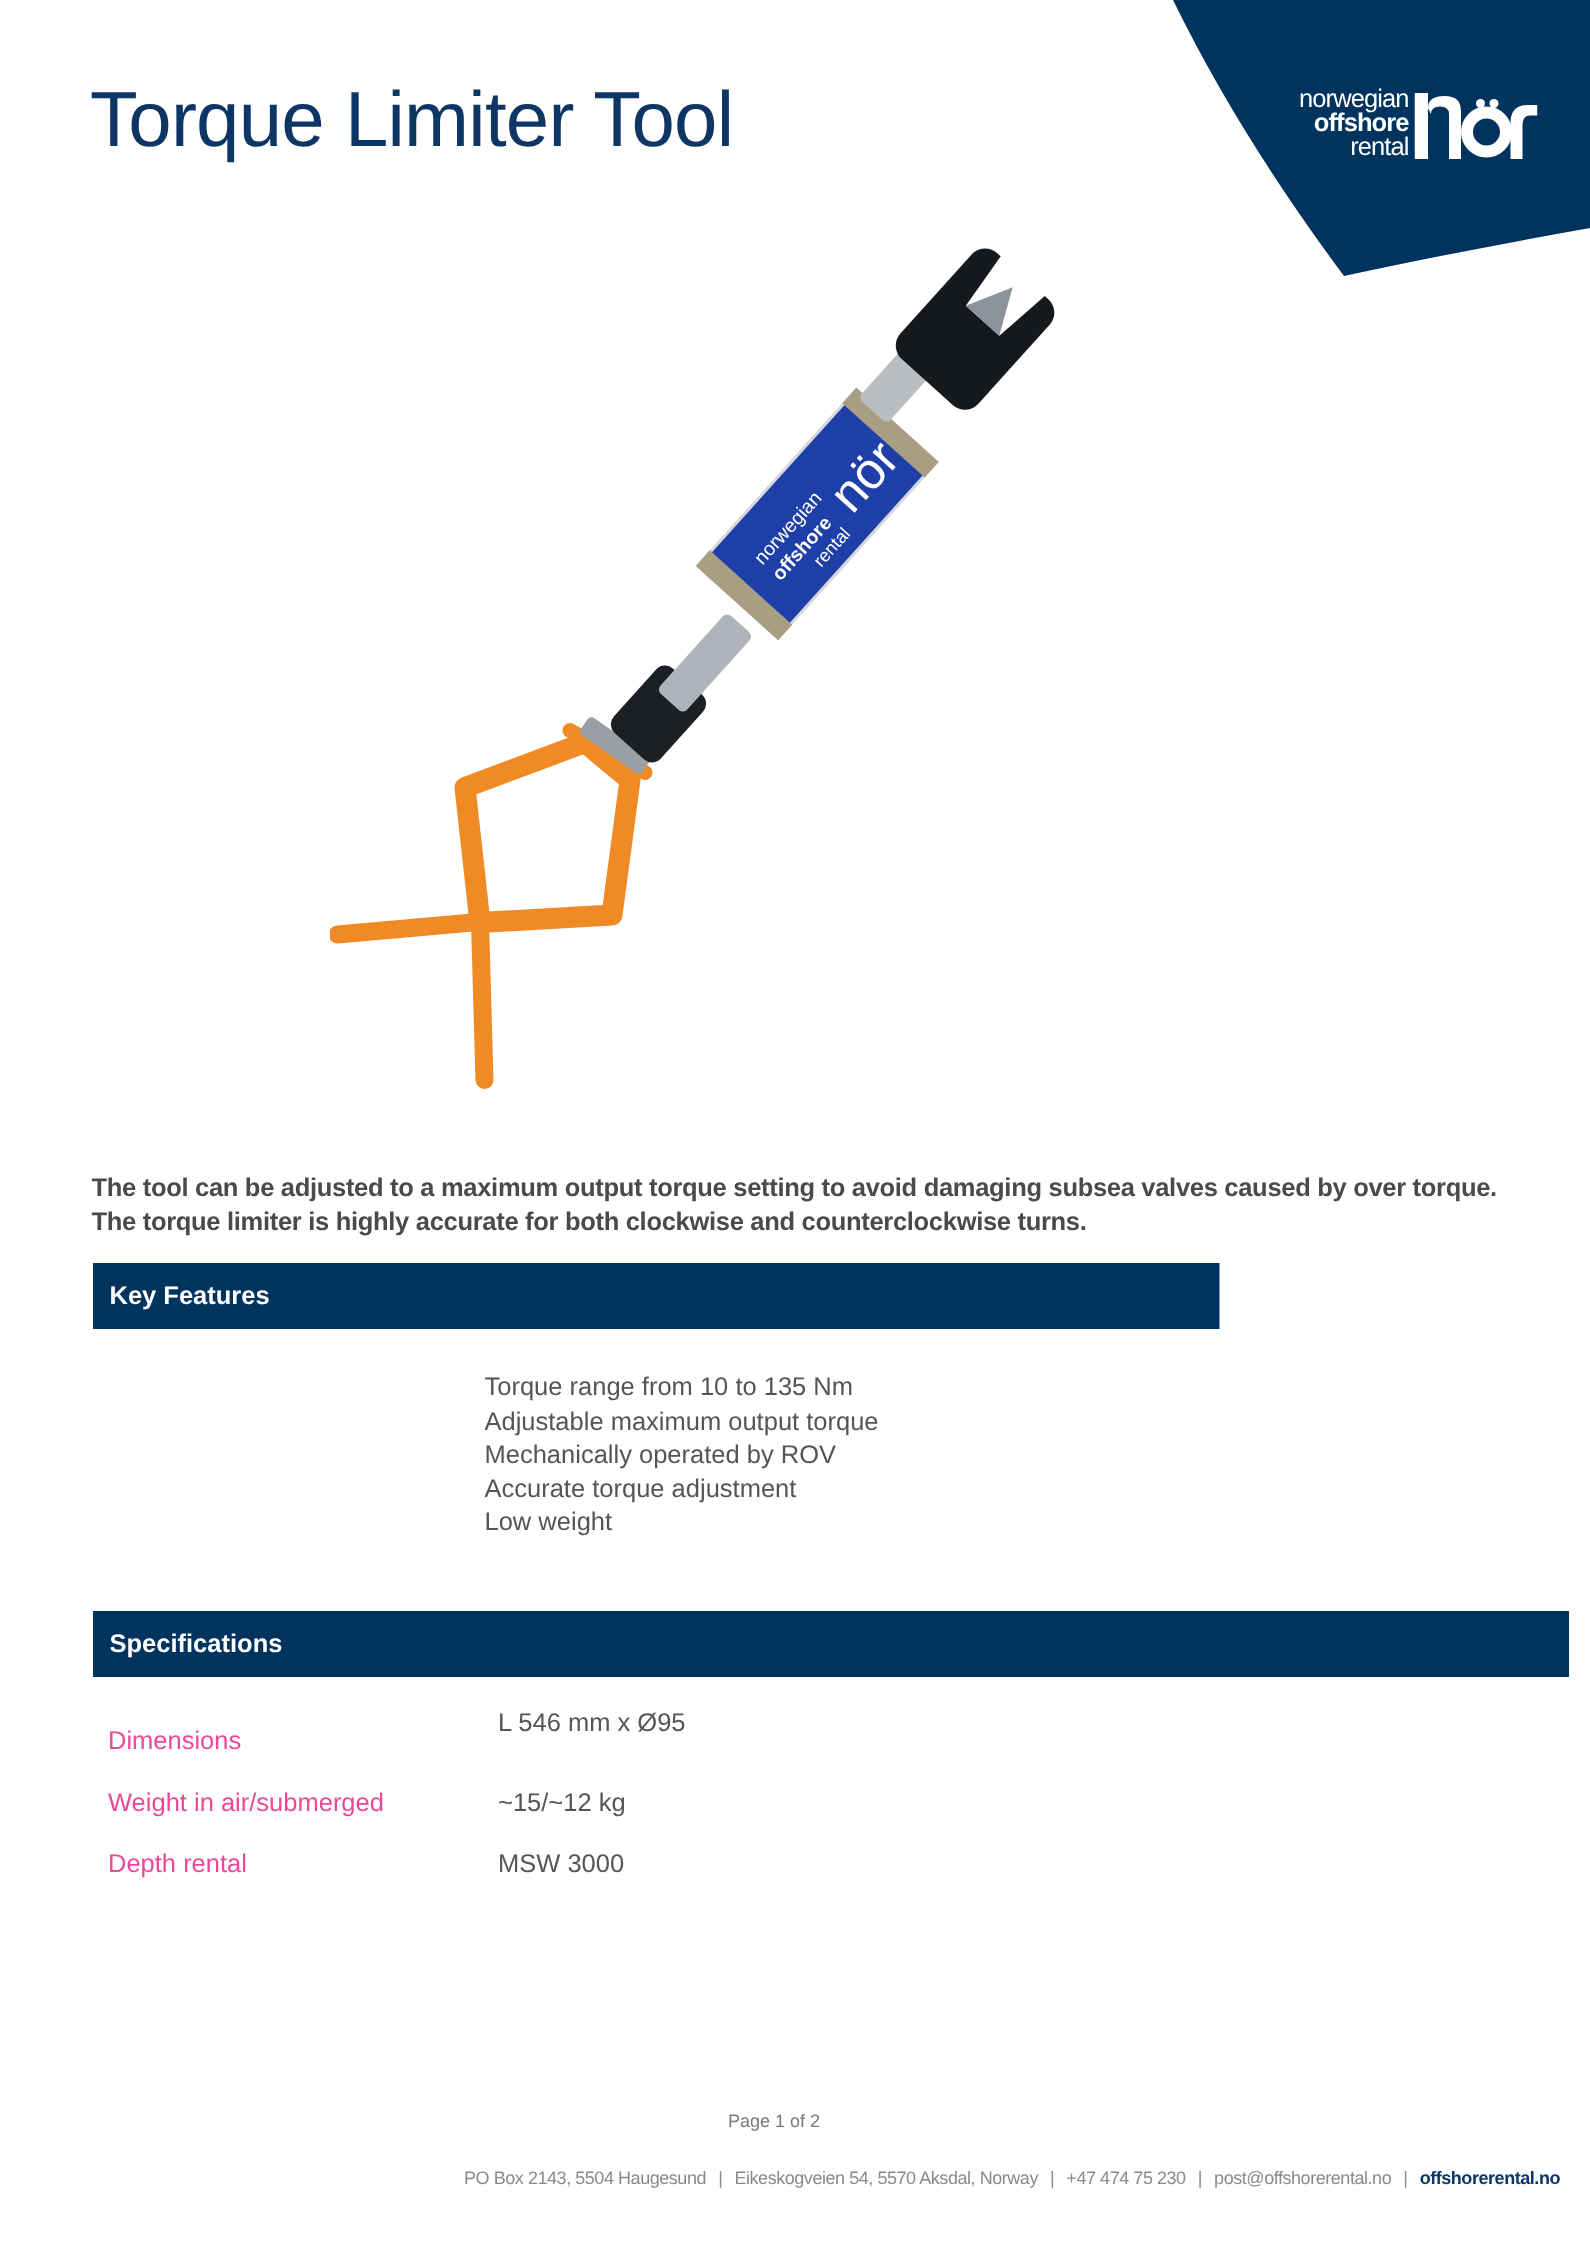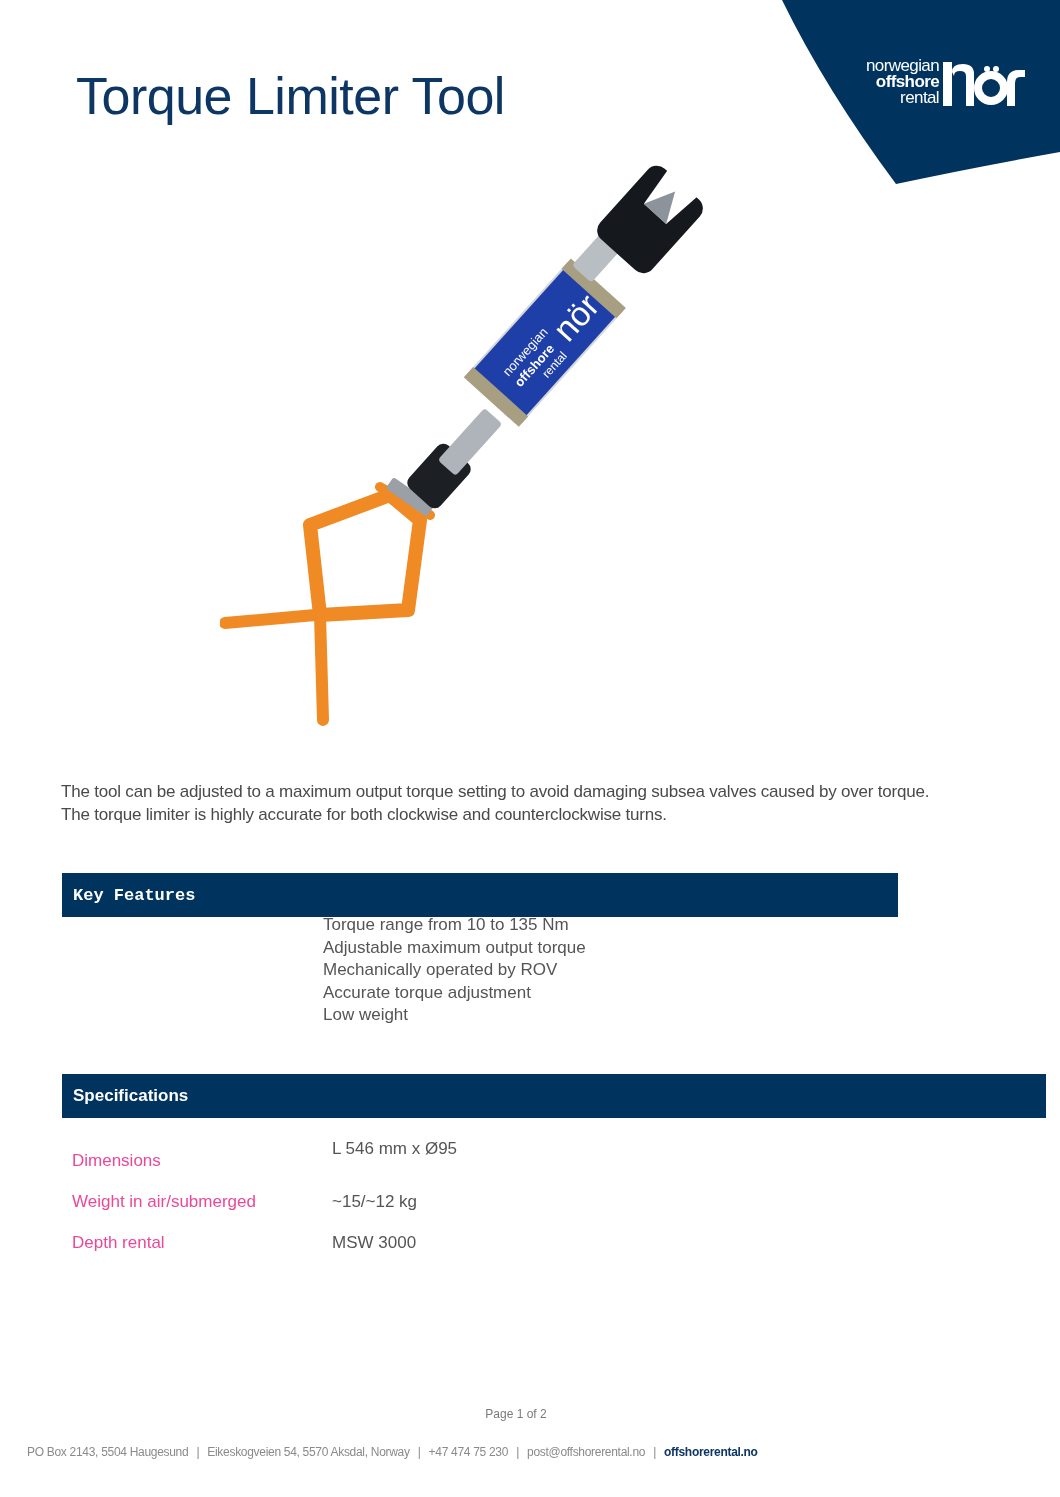--- a/index.html
+++ b/index.html
@@ -4,38 +4,38 @@
   <style>
     html, body { margin: 0; padding: 0; background: #ffffff; }
     body { width: 1060px; height: 1497px; position: relative; overflow: hidden; font-family: "Liberation Sans", sans-serif; }
 
     .corner-shape { position: absolute; left: 0; top: 0; width: 1060px; height: 200px; pointer-events: none; }
     .logo { position: absolute; left: 866px; top: 58px; display: flex; align-items: center; }
     .logo-text { text-align: right; color: #ffffff; font-size: 17px; line-height: 16px; letter-spacing: -0.6px; }
     .logo-text .bold { font-weight: bold; }
     .logo-mark { margin-left: 4px; }
 
-    .title { position: absolute; left: 60px; top: 50px; margin: 16px; font-size: 52px; font-weight: normal; color: #0d3665; letter-spacing: -0.5px; }
+    .title { position: absolute; left: 60px; top: 50px; margin: 0; font-size: 52px; font-weight: normal; color: #0d3665; letter-spacing: -0.5px; }
 
     .product-image { position: absolute; left: 220px; top: 165px; width: 500px; height: 565px; }
 
-    .description { position: absolute; left: 61px; top: 781px; width: 960px; color: #4a4a4a; font-size: 17px; line-height: 22.5px; margin: 0; letter-spacing: -0.2px; }
+    .description { position: absolute; left: 61px; top: 781px; width: 960px; color: #4a4a4a; font-size: 17px; line-height: 22.5px; margin: 0; letter-spacing: -0.2px; font-weight: bold; }
 
     .section-bar { position: absolute; left: 62px; height: 44px; background: #01335f; color: #ffffff; font-weight: bold; font-size: 17px; display: flex; align-items: center; padding-left: 11px; box-sizing: border-box; }
-    .section-bar.features { top: 873px; width: 836px; font-family: Liberation Mono, monospace; }
+    .section-bar.features { top: 842px; width: 751px; }
     .section-bar.specs { top: 1074px; width: 984px; }
 
     .features-list { position: absolute; left: 323px; top: 914px; list-style: none; margin: 0; padding: 0; color: #555555; font-size: 17px; line-height: 22.6px; }
 
     .spec-row { position: absolute; left: 72px; width: 700px; font-size: 17px; }
     .spec-label { position: absolute; left: 0; color: #ec4899; }
     .spec-value { position: absolute; left: 248px; color: #555555; margin-left: 12px; }
 
     .page-number { position: absolute; left: 16px; width: 1000px; top: 1407px; text-align: center; font-size: 12px; color: #7a7a7a; }
-    .footer { position: absolute; left: 3px; width: 1000px; top: 1445px; text-align: left; font-size: 12px; color: #8a8a8a; letter-spacing: -0.3px; padding-left: 24px; }
+    .footer { position: absolute; left: 16px; width: 1000px; top: 1445px; text-align: right; font-size: 12px; color: #8a8a8a; letter-spacing: -0.3px; padding-left: 24px; }
     .footer .sep { margin: 0 5px; color: #8a8a8a; }
     .footer .website { color: #0d3665; font-weight: bold; }
   </style>
 </head>
 <body>
 
 <svg class="corner-shape" viewBox="0 0 1060 200" xmlns="http://www.w3.org/2000/svg">
   <path d="M782 0 L1060 0 L1060 152 Q970 168 896 184 Q826 90 782 0 Z" fill="#01335f"></path>
 </svg>
 

